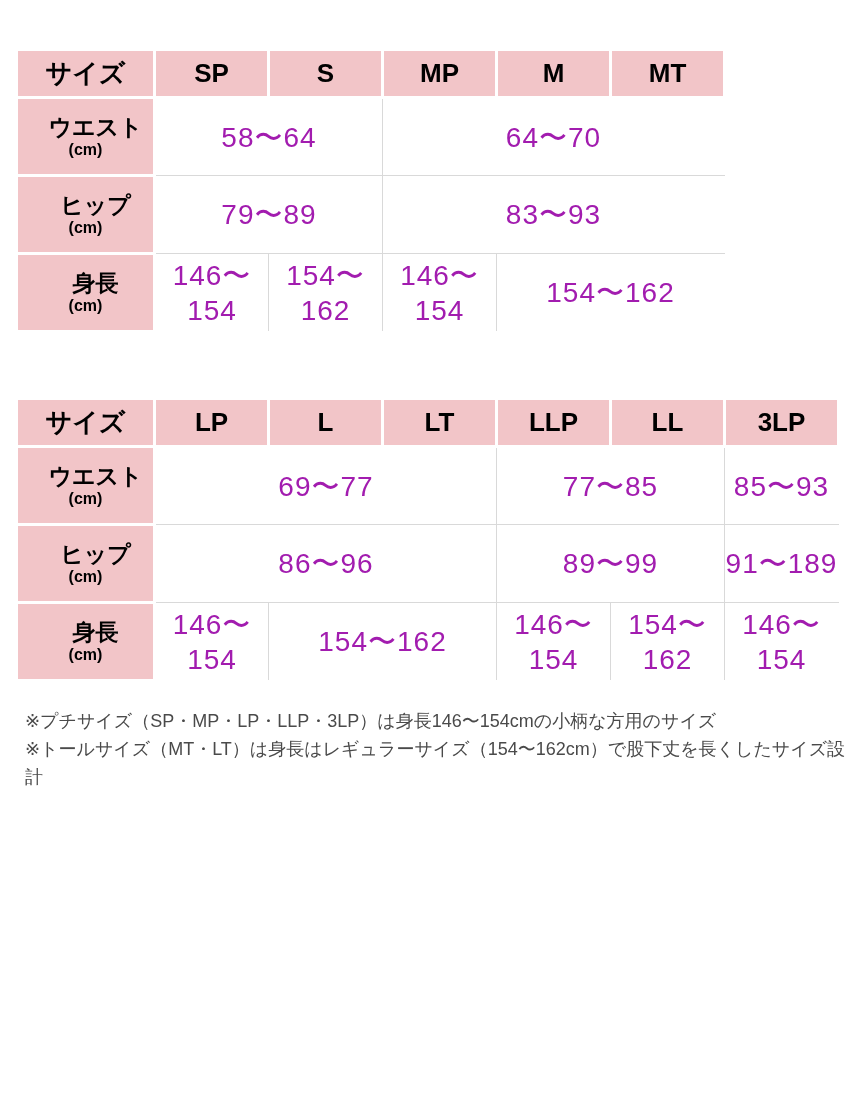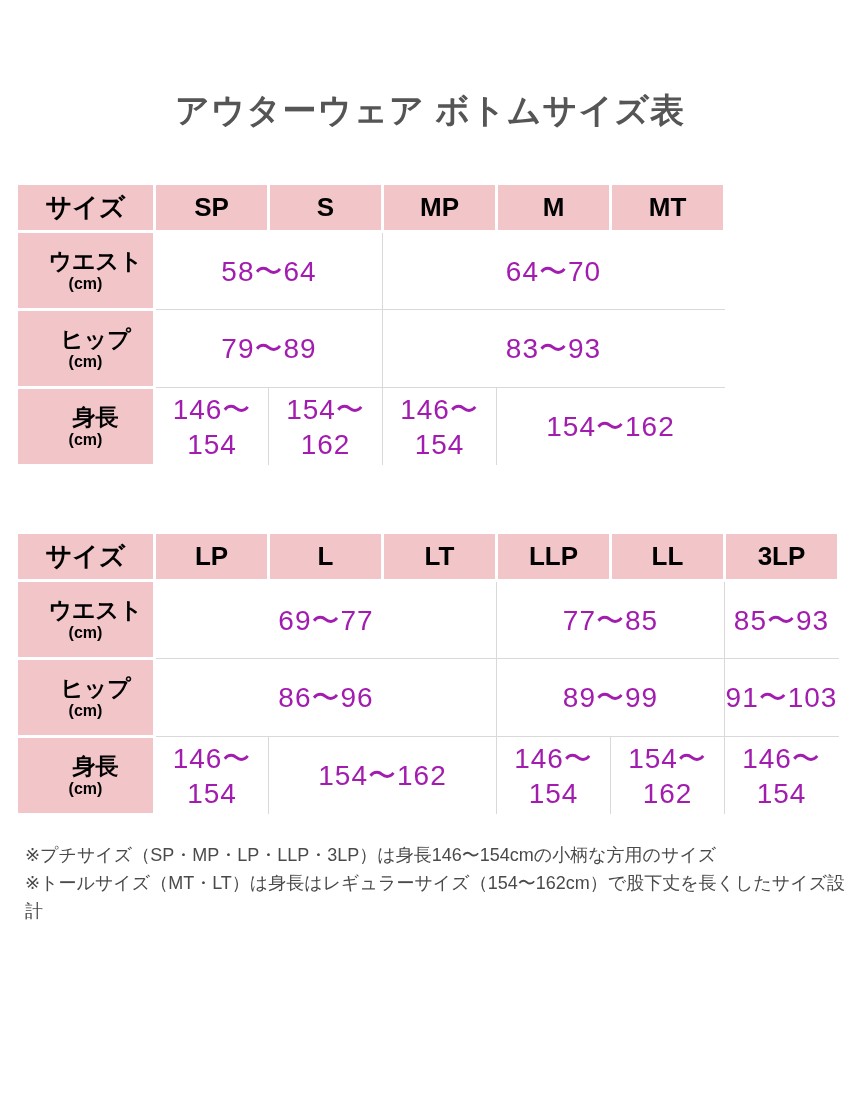--- a/index.html
+++ b/index.html
@@ -59,21 +59,20 @@
     color: #4a4a4a;
     font-size: 18px;
     line-height: 1.55;
   }
 </style>
 </head>
 <body>
 
 <div class="page">
 
-  <h1 class="title">アウターウェア ボトムサイズ表</h1>
 
   <table class="size-table t1">
     <colgroup>
       <col class="label-col">
         <col class="data-col">
         <col class="data-col">
         <col class="data-col">
         <col class="data-col">
         <col class="data-col">
     </colgroup>
@@ -147,21 +146,21 @@
       <td colspan="2">77〜85</td>
       <td>85〜93</td>
     </tr>
     <tr class="data-row">
       <th>
         <span class="row-label-main">ヒップ</span>
         <span class="row-label-unit">(cm)</span>
       </th>
       <td colspan="3">86〜96</td>
       <td colspan="2">89〜99</td>
-      <td>91〜103</td>
+      <td>91〜189</td>
     </tr>
     <tr class="data-row">
       <th>
         <span class="row-label-main">身長</span>
         <span class="row-label-unit">(cm)</span>
       </th>
       <td>146〜
 154</td>
       <td colspan="2">154〜162</td>
       <td>146〜

